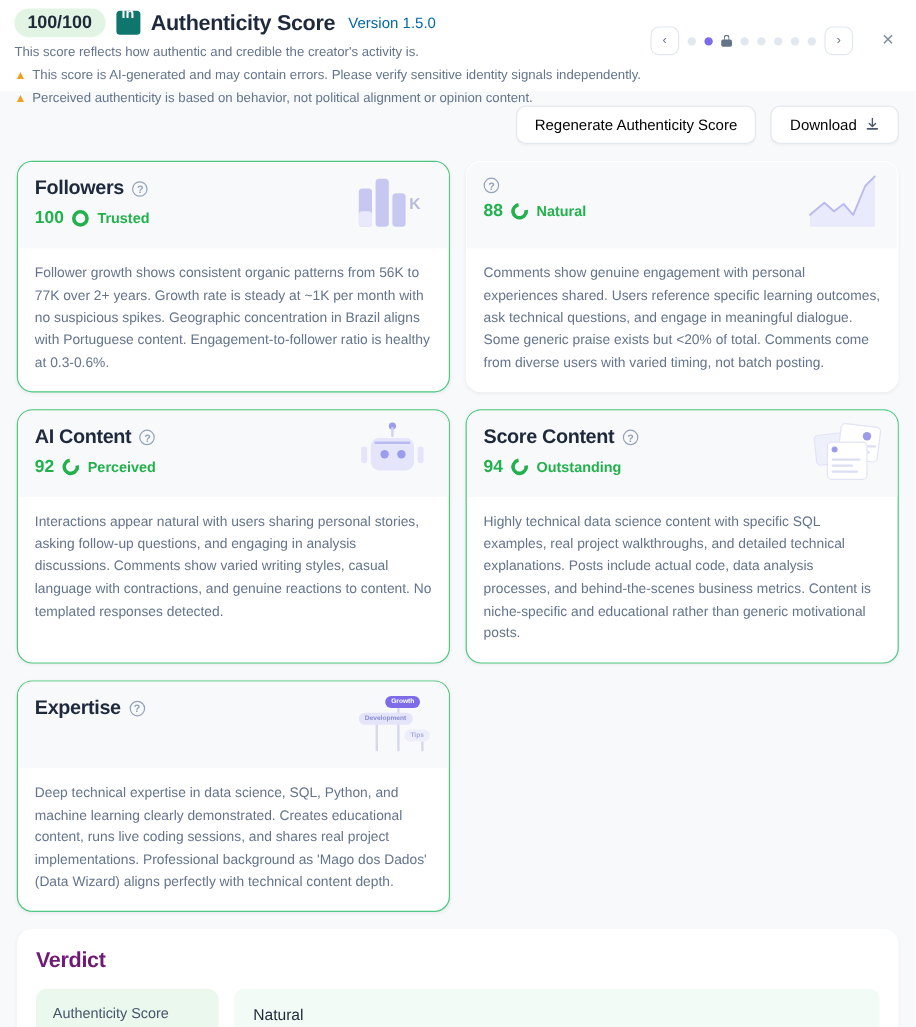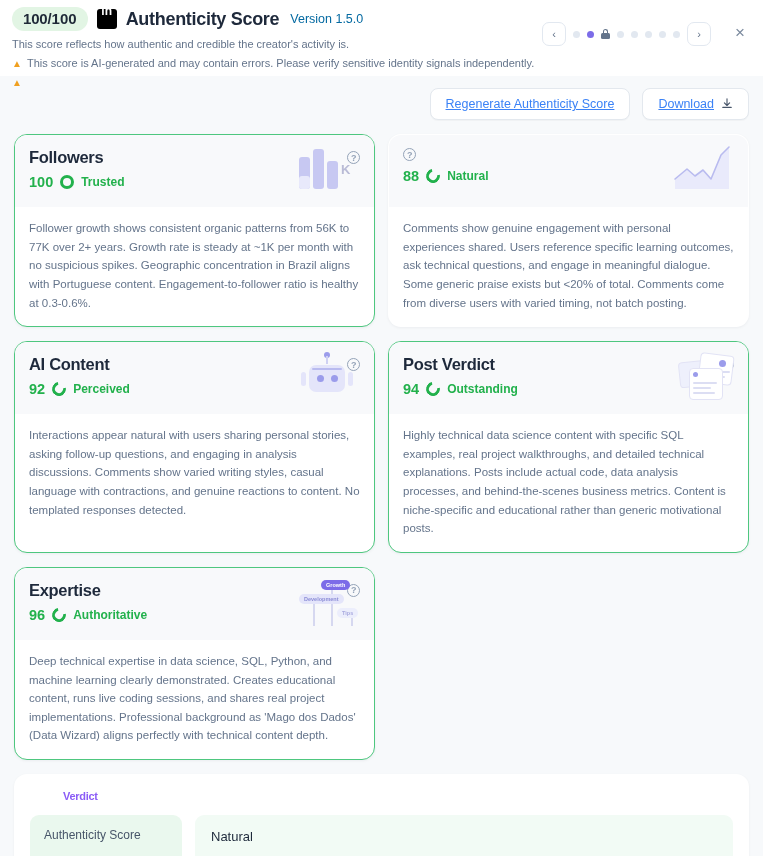--- a/index.html
+++ b/index.html
@@ -31,21 +31,21 @@
     padding: 3px 11px 4px 11px;
     display: flex;
     align-items: baseline;
     color: #1f2937;
   }
   .score-pill .big { font-size: 15px; font-weight: 700; letter-spacing: -0.2px; }
   .score-pill .small { font-size: 15px; font-weight: 700; }
 
   .li-logo {
     width: 20px; height: 20px;
-    background: #000000;
+    background: #0f766e;
     border-radius: 3px;
     display: flex; align-items: center; justify-content: center;
     color: #fff; font-size: 12px; font-weight: 700;
     font-family: "Liberation Sans", sans-serif;
     line-height: 1;
     padding-bottom: 16px;
   }
 
   .app-title {
     font-size: 18px;
@@ -144,24 +144,23 @@
     justify-content: flex-end;
     gap: 12px;
     margin-bottom: 14px;
   }
   .btn {
     background: #fff;
     border: 1px solid #e3e8ee;
     border-radius: 8px;
     padding: 8px 15px;
     font-size: 12.5px;
-    color: #3b82f6;
+    color: #000000;
     display: flex; align-items: center; gap: 7px;
     box-shadow: 0 1px 1px rgba(15,23,42,0.03);
-    text-decoration: underline;
   }
 
   .grid {
     display: grid;
     grid-template-columns: 361px 361px;
     gap: 14px 13px;
   }
 
   .card {
     background: #ffffff;
@@ -176,21 +175,21 @@
     background: #f8f9fb;
     padding: 13px 14px 11px 14px;
     position: relative;
     min-height: 72px;
   }
   .card-title {
     font-size: 16.5px;
     font-weight: 700;
     color: #1e293b;
     letter-spacing: -0.3px;
-    display: flex; align-items: center; gap: 7px; justify-content: space-between;
+    display: flex; align-items: center; gap: 7px;
   }
   .help-ico {
     width: 13px; height: 13px;
     border: 1.3px solid #94a3b8;
     border-radius: 50%;
     color: #94a3b8;
     font-size: 9px;
     display: flex; align-items: center; justify-content: center;
     font-weight: 700;
     flex-shrink: 0;
@@ -274,24 +273,23 @@
 
   
   .verdict {
     background: #fff;
     border-radius: 13px;
     box-shadow: 0 1px 3px rgba(15,23,42,0.05);
     padding: 16px 16px 18px 16px;
     margin-top: 14px;
   }
   .verdict-title {
-    font-size: 11px; font-weight: 700; color: #8b5cf6;
+    font-size: 18px; font-weight: 700; color: #701a75;
     letter-spacing: -0.3px;
     margin-bottom: 13px;
-    margin-left: 33px;
   }
   .verdict-row { display: flex; gap: 13px; }
   .verdict-left {
     background: #eaf8ee;
     border-radius: 9px;
     padding: 13px 14px 14px 14px;
     width: 152px;
     flex-shrink: 0;
   }
   .verdict-left .lbl { font-size: 12px; color: #475569; margin-bottom: 9px; }
@@ -318,20 +316,21 @@
   </div>
 
   <div class="subtitle">This score reflects how authentic and credible the creator's activity is.</div>
 
   <div class="warn-line">
     <span class="warn-ico">▲</span>
     <span>This score is AI-generated and may contain errors. Please verify sensitive identity signals independently.</span>
   </div>
   <div class="warn-line">
     <span class="warn-ico">▲</span>
+    <span>Perceived authenticity is based on behavior, not political alignment or opinion content.</span>
   </div>
 
   <div class="pager">
     <div class="pager-btn">‹</div>
     <div class="dots">
       <span class="dot"></span>
       <span class="dot active"></span>
       <span class="lock-dot">
         <span class="shackle"></span>
           <span class="body"></span>
@@ -432,21 +431,21 @@
               <span class="eye r"></span>
           </div>
         </div>
       </div>
       <div class="card-body">Interactions appear natural with users sharing personal stories, asking follow-up questions, and engaging in analysis discussions. Comments show varied writing styles, casual language with contractions, and genuine reactions to content. No templated responses detected.</div>
     </div>
 
     <div class="card ok">
       <div class="card-head">
         <div class="card-title">
-          <span>Post Verdict</span>
+          <span>Score Content</span>
           <span class="help-ico">?</span>
         </div>
         <div class="card-score-row">
           <span class="score-num">94</span>
           <span class="ring partial"></span>
           <span class="score-label">Outstanding</span>
         </div>
         <div class="card-ico">
           <div class="ico-posts">
             <span class="sheet s2"></span>
@@ -464,25 +463,20 @@
       </div>
       <div class="card-body">Highly technical data science content with specific SQL examples, real project walkthroughs, and detailed technical explanations. Posts include actual code, data analysis processes, and behind-the-scenes business metrics. Content is niche-specific and educational rather than generic motivational posts.</div>
     </div>
 
     <div class="card ok">
       <div class="card-head">
         <div class="card-title">
           <span>Expertise</span>
           <span class="help-ico">?</span>
         </div>
-        <div class="card-score-row">
-          <span class="score-num">96</span>
-          <span class="ring partial"></span>
-          <span class="score-label">Authoritative</span>
-        </div>
         <div class="card-ico">
           <div class="ico-tags">
             <span class="stem" style="left:14px; top:24px; height:24px;"></span>
             <span class="stem" style="left:32px; top:12px; height:36px;"></span>
             <span class="stem" style="left:52px; top:38px; height:10px;"></span>
             <span class="pill p1">Growth</span>
             <span class="pill p2">Development</span>
             <span class="pill p3">Tips</span>
           </div>
         </div>

